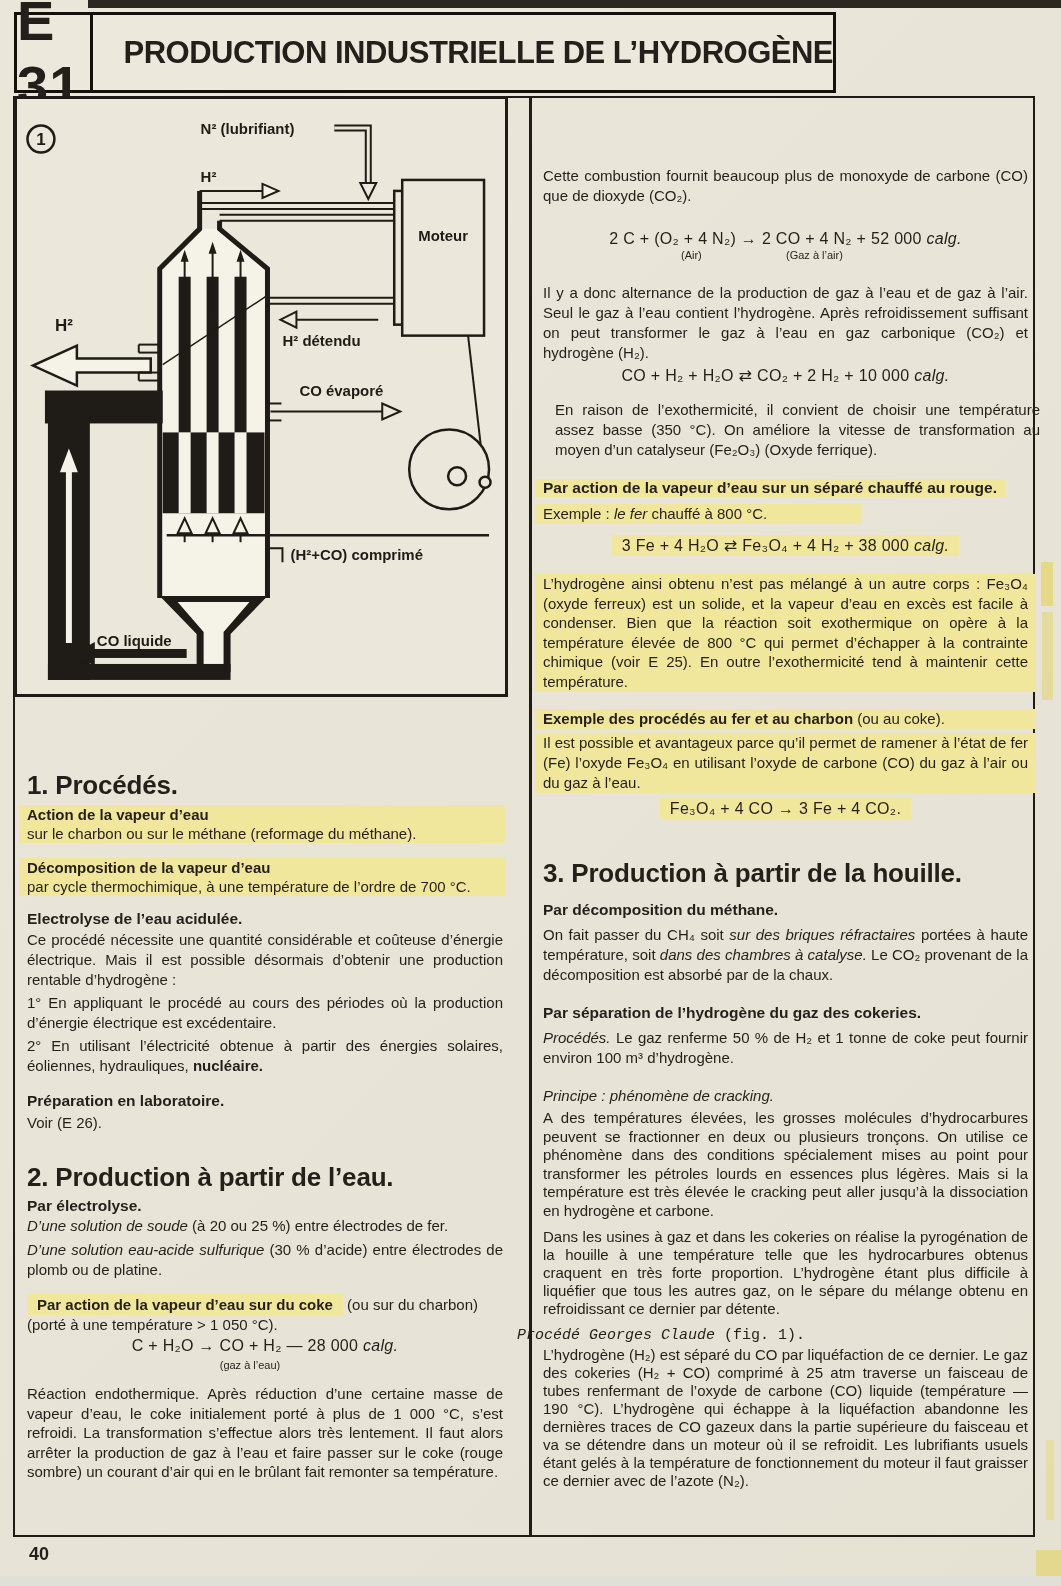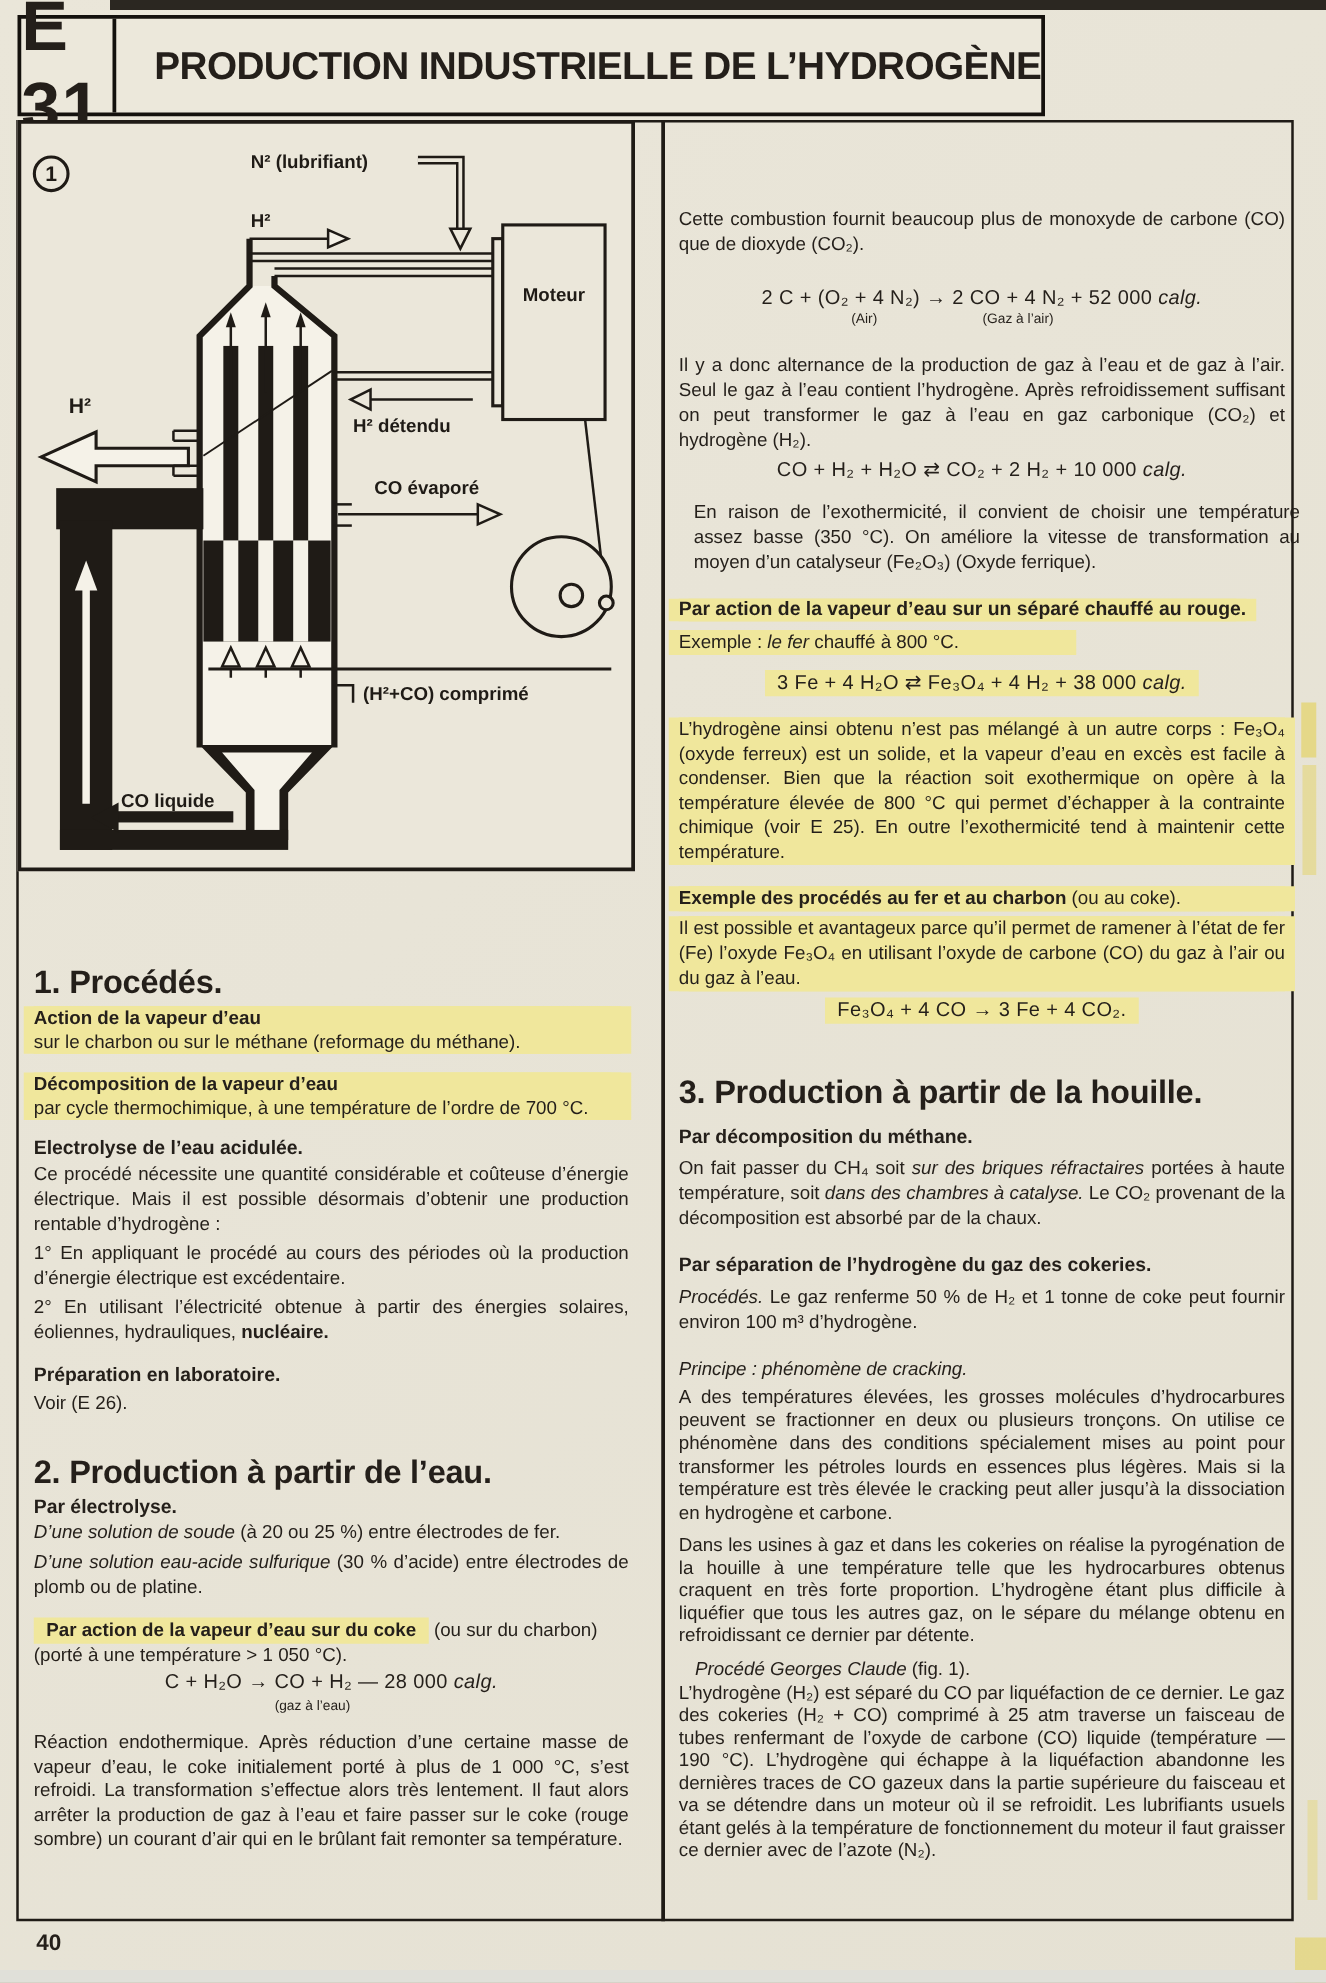--- a/index.html
+++ b/index.html
@@ -262,21 +262,21 @@
   <div class="tx" style="left:543px;top:1028px;width:485px;">
     <span class="it">Procédés.</span><span> Le gaz renferme 50 % de H₂ et 1 tonne de coke peut fournir environ 100 m³ d’hydrogène.</span>
   </div>
 
   <div class="tx it" style="left:543px;top:1086px;width:485px;">Principe : phénomène de cracking.</div>
 
   <div class="tx" style="left:543px;top:1109px;width:485px;line-height:18.5px;">A des températures élevées, les grosses molécules d’hydrocarbures peuvent se fractionner en deux ou plusieurs tronçons. On utilise ce phénomène dans des conditions spécialement mises au point pour transformer les pétroles lourds en essences plus légères. Mais si la température est très élevée le cracking peut aller jusqu’à la dissociation en hydrogène et carbone.</div>
 
   <div class="tx" style="left:543px;top:1228px;width:485px;line-height:18px;">Dans les usines à gaz et dans les cokeries on réalise la pyrogénation de la houille à une température telle que les hydrocarbures obtenus craquent en très forte proportion. L’hydrogène étant plus difficile à liquéfier que tous les autres gaz, on le sépare du mélange obtenu en refroidissant ce dernier par détente.</div>
 
-  <div class="tx" style="left:556px;top:1326px;width:485px;">
+  <div class="tx" style="left:517px;top:1326px;width:485px;font-family:Liberation Mono, monospace;">
     <span class="it">Procédé Georges Claude</span><span> (fig. 1).</span>
   </div>
 
   <div class="tx" style="left:543px;top:1346px;width:485px;line-height:18px;">L’hydrogène (H₂) est séparé du CO par liquéfaction de ce dernier. Le gaz des cokeries (H₂ + CO) comprimé à 25 atm traverse un faisceau de tubes renfermant de l’oxyde de carbone (CO) liquide (température — 190 °C). L’hydrogène qui échappe à la liquéfaction abandonne les dernières traces de CO gazeux dans la partie supérieure du faisceau et va se détendre dans un moteur où il se refroidit. Les lubrifiants usuels étant gelés à la température de fonctionnement du moteur il faut graisser ce dernier avec de l’azote (N₂).</div>
 
   <div class="pagenum">40</div>
 
   <div class="edge-y" style="left:1041px;top:562px;width:12px;height:44px;opacity:.55;"></div>
   <div class="edge-y" style="left:1042px;top:612px;width:11px;height:88px;opacity:.4;"></div>
   <div class="edge-y" style="left:1046px;top:1440px;width:8px;height:80px;opacity:.3;"></div>

